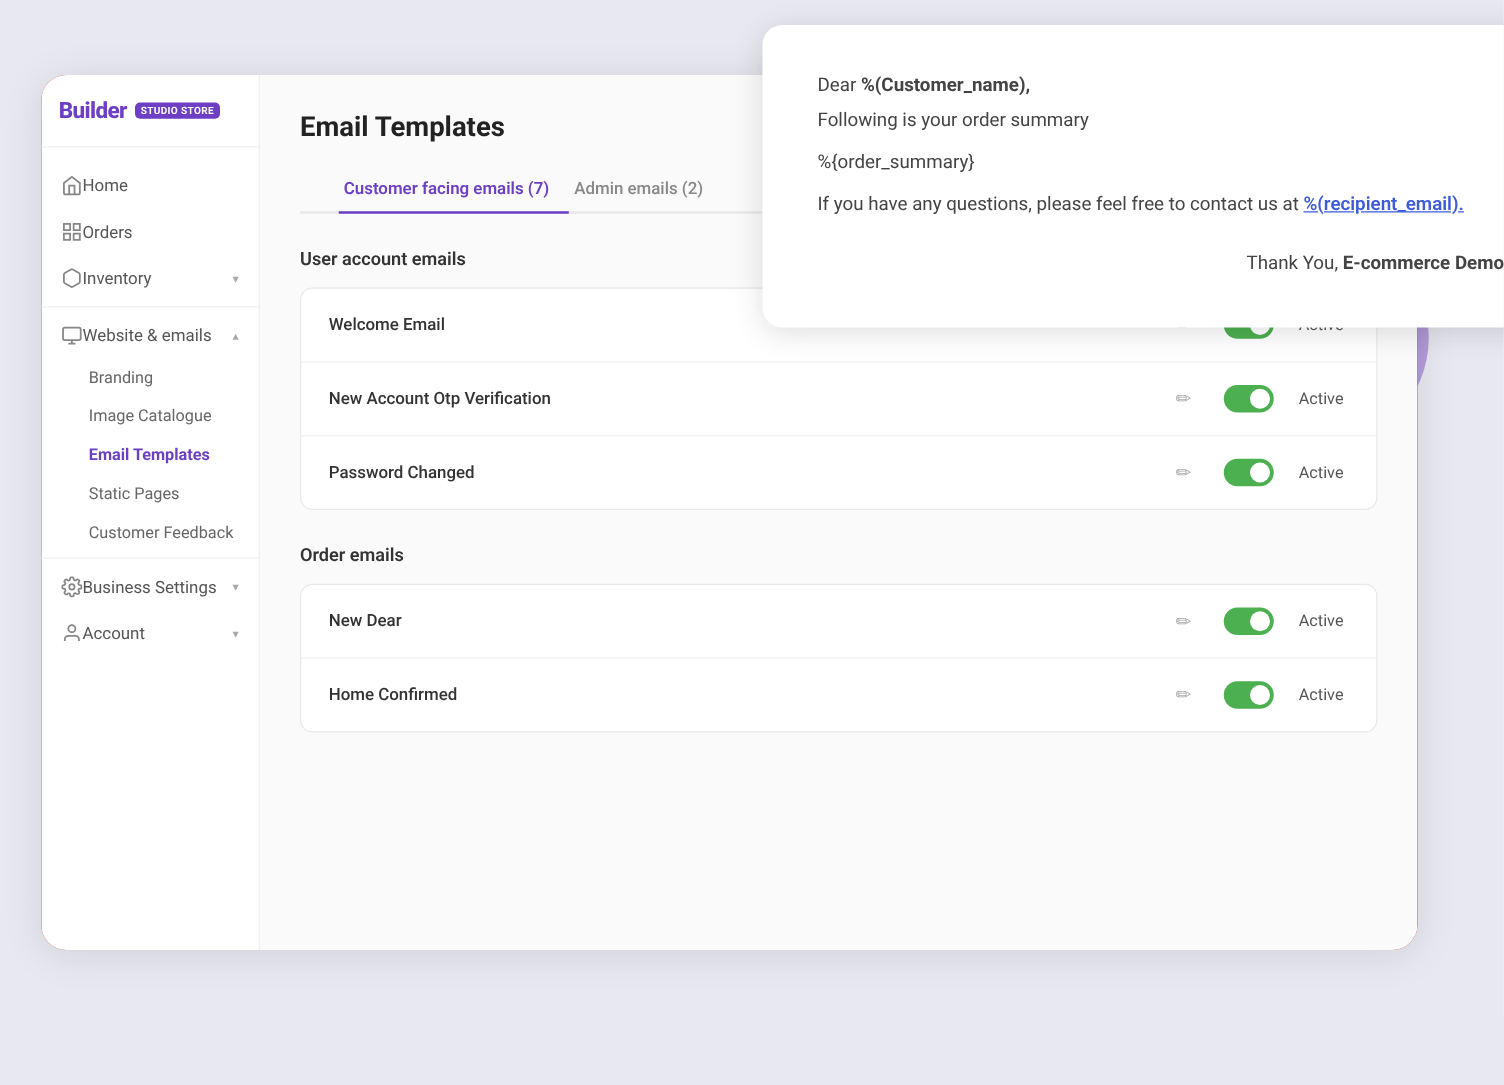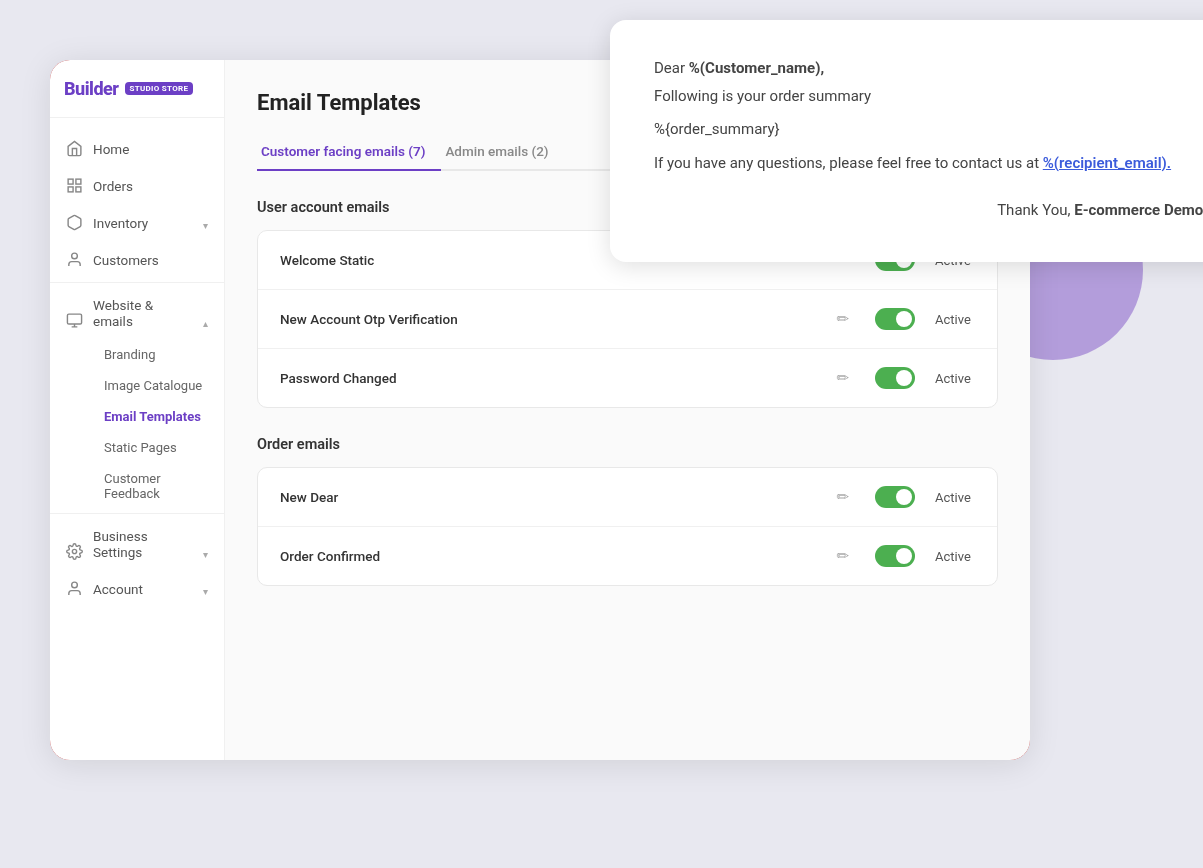--- a/index.html
+++ b/index.html
@@ -42,22 +42,22 @@
       line-height: 1.7;
       margin-bottom: 2px;
     }
     .email-preview-card .bold { font-weight: 700; }
     .email-preview-card .link { color: #3b5bdb; text-decoration: underline; font-weight: 600; }
 
     
     .app-card {
       position: absolute;
       top: 60px;
-      left: 50px;
-      width: 980px;
+      left: 33px;
+      width: 1101px;
       background: #b91c1c;
       border-radius: 20px;
       box-shadow: 0 4px 32px rgba(0,0,0,0.10);
       z-index: 5;
       display: flex;
       min-height: 700px;
       overflow: hidden;
     }
 
     
@@ -92,32 +92,31 @@
       border-radius: 4px;
       text-transform: uppercase;
       letter-spacing: 0.3px;
     }
     .sidebar-nav {
       padding: 12px 0;
       flex: 1;
     }
     .nav-item {
       display: flex;
-      align-items: flex-end;
-      gap: 10px;
+      align-items: center;
       padding: 10px 16px;
       font-size: 13.5px;
       color: #555;
       cursor: pointer;
       border-radius: 0;
       position: relative;
     }
     .nav-item .nav-icon { width: 17px; height: 17px; flex-shrink: 0; opacity: 0.7; }
     .nav-sub {
-      padding-left: 16px;
+      padding-left: 0;
     }
     .nav-sub-item {
       display: flex;
       align-items: center;
       padding: 8px 16px 8px 38px;
       font-size: 13px;
       color: #666;
       cursor: pointer;
     }
     .nav-sub-item.active-sub { color: #6c3fc5; font-weight: 700; }
@@ -153,20 +152,21 @@
       cursor: pointer;
       color: #888;
       border-bottom: 2.5px solid transparent;
       margin-bottom: -2px;
       font-weight: 500;
     }
     .tab.active-tab {
       color: #6c3fc5;
       border-bottom: 2.5px solid #6c3fc5;
       font-weight: 600;
+      margin-left: 31px;
     }
 
     .section-title {
       font-size: 14.5px;
       font-weight: 600;
       color: #333;
       margin-bottom: 14px;
     }
 
     .email-list {
@@ -276,27 +276,20 @@
       </div>
 
       <div class="nav-item">
         <svg class="nav-icon" viewBox="0 0 24 24" fill="none" stroke="currentColor" stroke-width="2">
             <path d="M21 16V8a2 2 0 00-1-1.73l-7-4a2 2 0 00-2 0l-7 4A2 2 0 003 8v8a2 2 0 001 1.73l7 4a2 2 0 002 0l7-4A2 2 0 0021 16z"></path>
           </svg>
         <span>Inventory</span>
         <span class="chevron">▾</span>
       </div>
 
-      <div class="nav-item">
-        <svg class="nav-icon" viewBox="0 0 24 24" fill="none" stroke="currentColor" stroke-width="2">
-            <path d="M20 21v-2a4 4 0 00-4-4H8a4 4 0 00-4 4v2"></path>
-            <circle cx="12" cy="7" r="4"></circle>
-          </svg>
-        <span>Customers</span>
-      </div>
       <div class="nav-divider"></div>
 
       <div class="nav-item">
         <svg class="nav-icon" viewBox="0 0 24 24" fill="none" stroke="currentColor" stroke-width="2">
             <rect x="2" y="3" width="20" height="14" rx="2"></rect>
             <path d="M8 21h8M12 17v4"></path>
           </svg>
         <span>Website &amp; emails</span>
         <span class="chevron">▴</span>
       </div>
@@ -349,21 +342,21 @@
       </div>
       <div class="tab" style="">
         <span>Admin emails (2)</span>
       </div>
     </div>
 
     <div class="section-title">User account emails</div>
     <div class="email-list">
 
       <div class="email-row">
-        <span class="email-row-name">Welcome Static</span>
+        <span class="email-row-name">Welcome Email</span>
         <span class="edit-icon">✏</span>
         <div class="toggle-wrap">
           <div class="toggle"></div>
           <span class="toggle-label">Active</span>
         </div>
       </div>
 
       <div class="email-row">
         <span class="email-row-name">New Account Otp Verification</span>
         <span class="edit-icon">✏</span>
@@ -389,21 +382,21 @@
       <div class="email-row">
         <span class="email-row-name">New Dear</span>
         <span class="edit-icon">✏</span>
         <div class="toggle-wrap">
           <div class="toggle"></div>
           <span class="toggle-label">Active</span>
         </div>
       </div>
 
       <div class="email-row">
-        <span class="email-row-name">Order Confirmed</span>
+        <span class="email-row-name">Home Confirmed</span>
         <span class="edit-icon">✏</span>
         <div class="toggle-wrap">
           <div class="toggle"></div>
           <span class="toggle-label">Active</span>
         </div>
       </div>
     </div>
   </div>
 </div>
 

